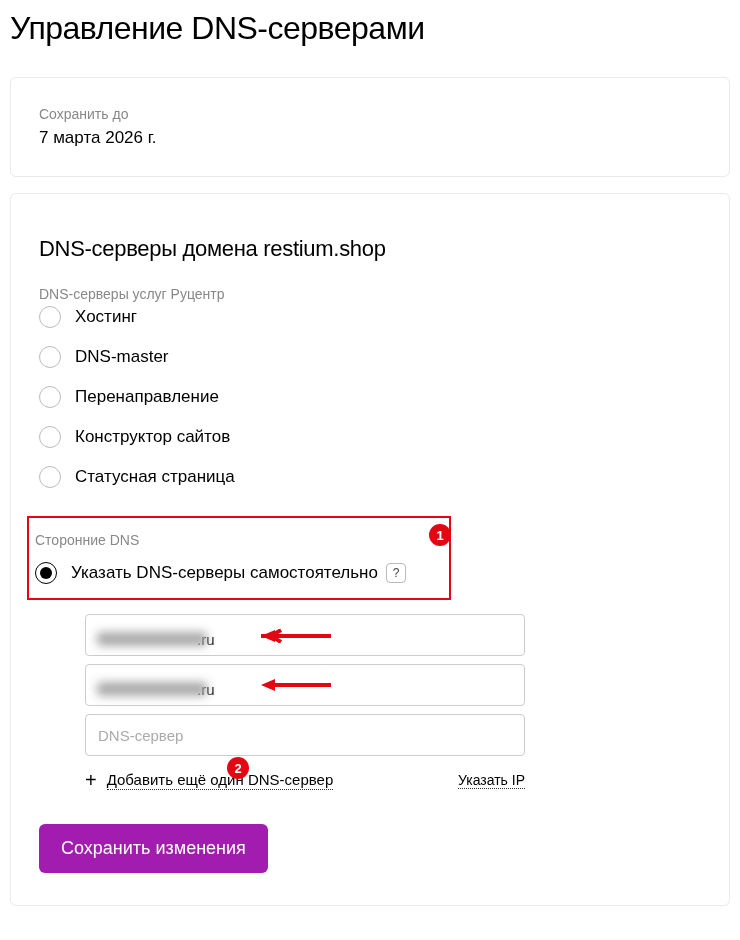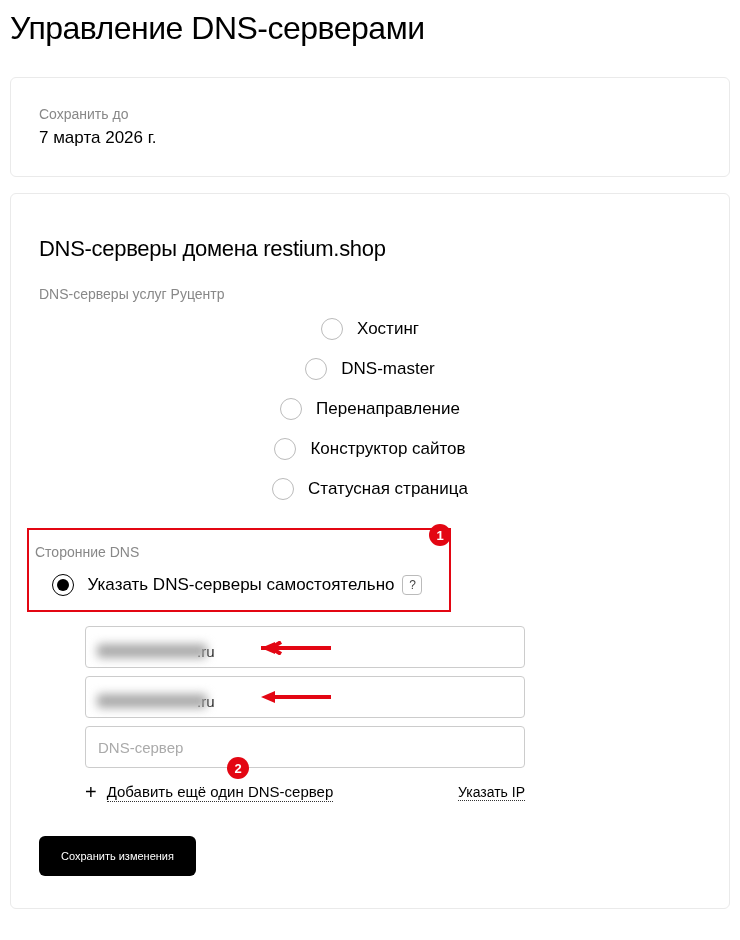--- a/index.html
+++ b/index.html
@@ -38,27 +38,26 @@
     }
     .section-title {
       font-size: 22px;
       font-weight: 500;
       margin-bottom: 24px;
       letter-spacing: -0.3px;
     }
     .group-label {
       font-size: 14px;
       color: #888;
-      margin-bottom: 16px;
+      margin-bottom: 4px;
     }
     .radio-row {
       display: flex;
       align-items: center;
       margin-bottom: 18px;
-      justify-content: center;
     }
     .radio {
       width: 22px;
       height: 22px;
       border: 1px solid #bbb;
       border-radius: 50%;
       margin-right: 14px;
       flex-shrink: 0;
       display: flex;
       align-items: center;
@@ -189,26 +188,26 @@
       border-bottom: 1px dotted #333;
       padding-bottom: 1px;
     }
     .ip-link {
       font-size: 14px;
       color: #000;
       border-bottom: 1px dotted #333;
       cursor: pointer;
     }
     .save-btn {
-      background: #000000;
+      background: #a21caf;
       color: #fff;
       border: none;
       border-radius: 6px;
       padding: 14px 22px;
-      font-size: 11px;
+      font-size: 18px;
       margin-top: 34px;
       cursor: pointer;
     }
   </style>
 </head>
 <body>
 
 <h1 class="page-title">Управление DNS-серверами</h1>
 
 <div class="card expiry-card">

